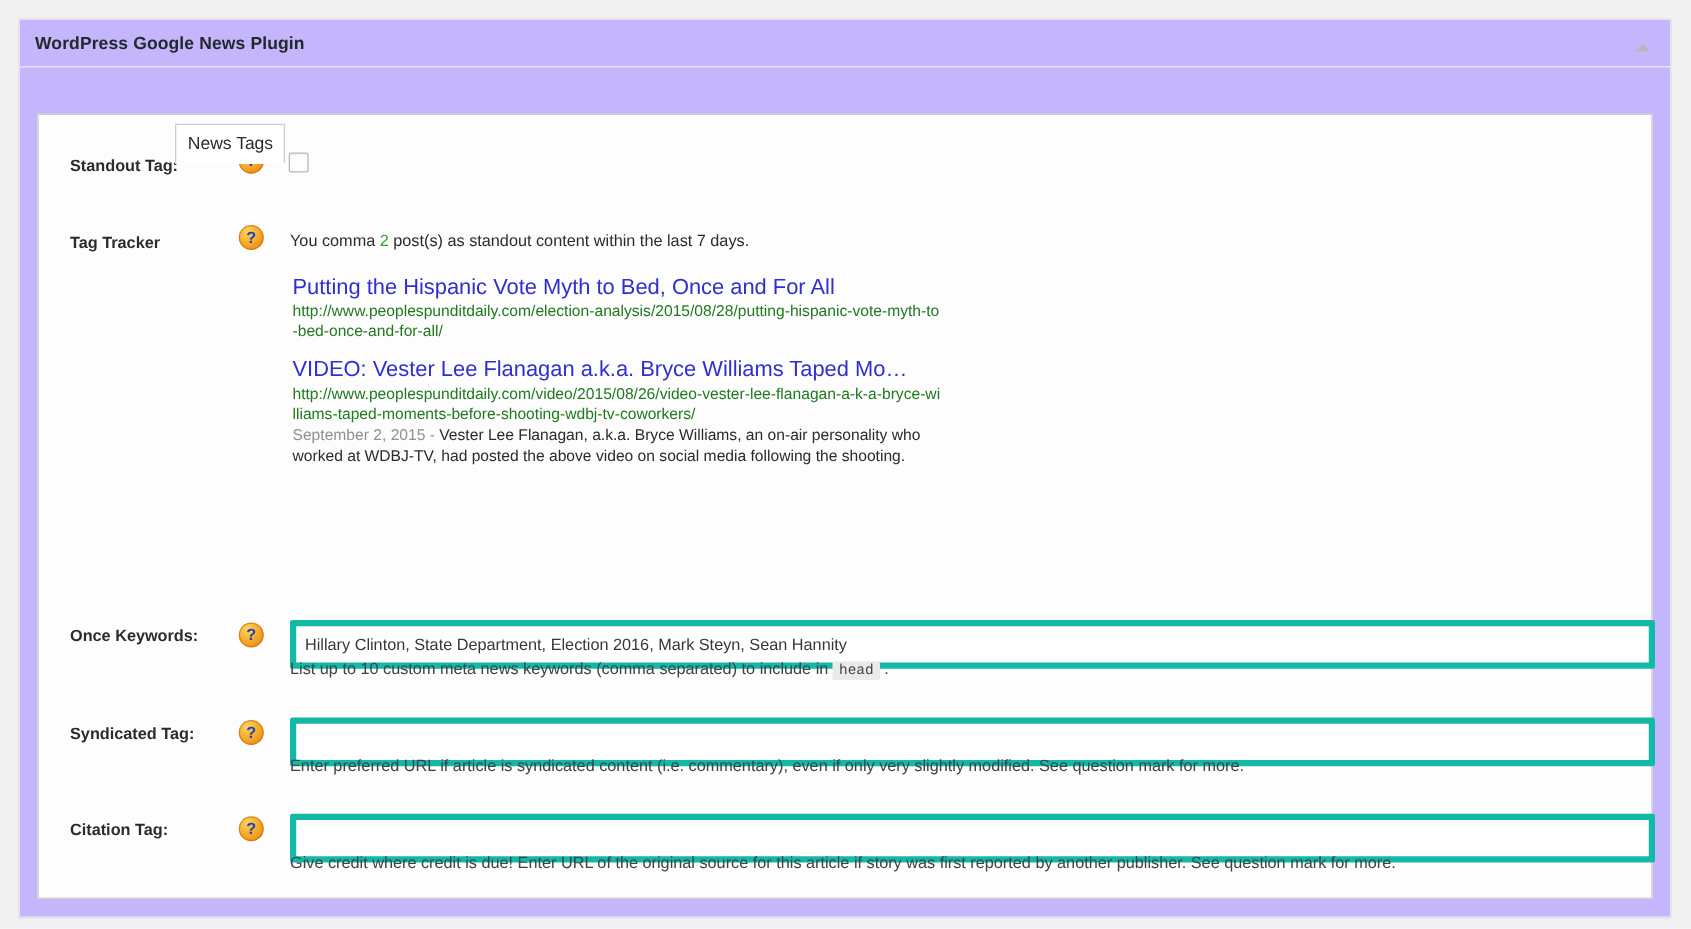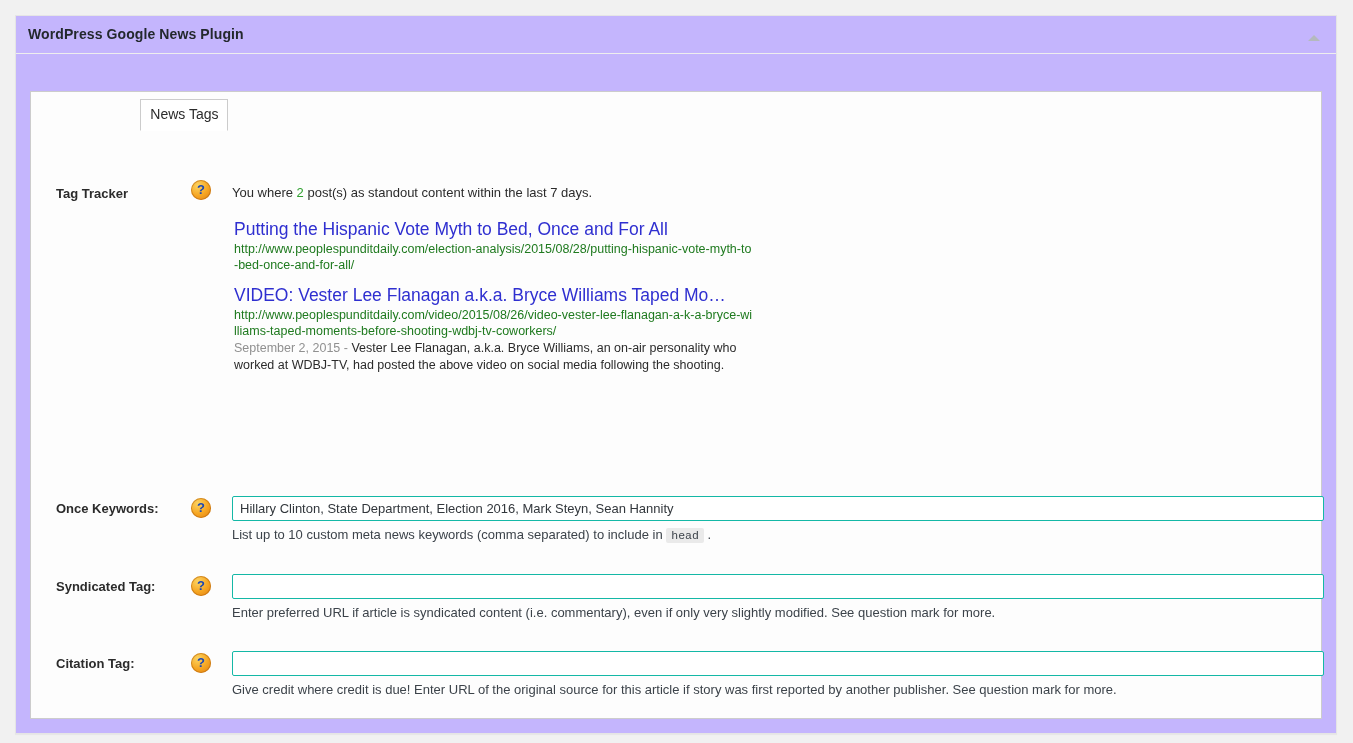--- a/index.html
+++ b/index.html
@@ -157,27 +157,27 @@
     border-radius: 2px;
     box-shadow: inset 0 1px 2px rgba(0,0,0,.07);
     box-sizing: border-box;
     cursor: pointer;
   }
 
   .text-input {
     position: absolute;
     left: 201px;
     width: 1092px;
-    height: 25px;
+    height: 39px;
     padding: 2px 7px;
     font-family: "Liberation Sans", sans-serif;
     font-size: 13px;
     color: #32373c;
     background: #ffffff;
-    border: 1px solid #14b8a6;
+    border: 5px solid #14b8a6;
     border-radius: 2px;
     box-sizing: border-box;
     outline: none;
   }
   .field-desc {
     position: absolute;
     left: 201px;
     font-size: 13px;
     color: #3c434a;
     white-space: nowrap;
@@ -253,26 +253,31 @@
   </div>
 
   <div class="metabox-body">
 
     <div class="nav-tabs">
       <a class="nav-tab">News Sitemap</a><a class="nav-tab active">News Tags</a><a class="nav-tab">Editors' Picks</a><a class="nav-tab">Schema</a>
     </div>
 
     <div class="tab-panel">
 
+      <div class="form-row" style="top:30px; height:40px;">
+        <div class="row-label" style="top:3px;">Standout Tag:</div>
+        <div class="help-icon" style="top:-3px;"></div>
+        <div class="wp-checkbox" style="top:0px;"></div>
+      </div>
 
       <div class="form-row" style="top:90px; height:290px;">
         <div class="row-label" style="top:4px;text-align:center;">Tag Tracker</div>
         <div class="help-icon" style="top:-2px;"></div>
 
-        <div class="tracker-summary" style="top:3px;"><span>You where </span><span class="tracker-count">2</span><span> post(s) as standout content within the last 7 days.</span></div>
+        <div class="tracker-summary" style="top:3px;"><span>You comma </span><span class="tracker-count">2</span><span> post(s) as standout content within the last 7 days.</span></div>
 
         <div class="result-list">
 
           <div class="result-item">
             <a class="result-title">Putting the Hispanic Vote Myth to Bed, Once and For All</a>
             <div class="result-url">http://www.peoplespunditdaily.com/election-analysis/2015/08/28/putting-hispanic-vote-myth-to-bed-once-and-for-all/</div>
           </div>
 
           <div class="result-item" style="margin-top:11px;">
             <a class="result-title">VIDEO: Vester Lee Flanagan a.k.a. Bryce Williams Taped Mo…</a>

